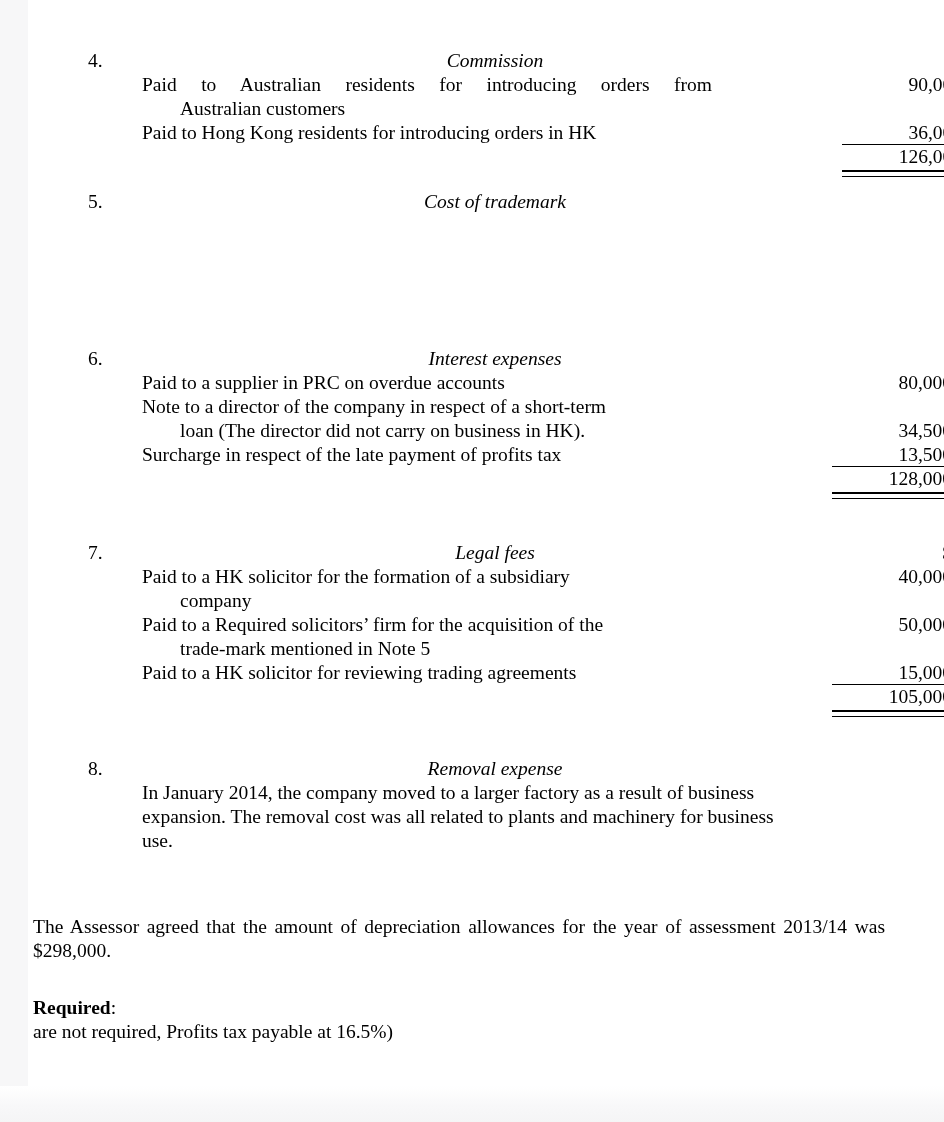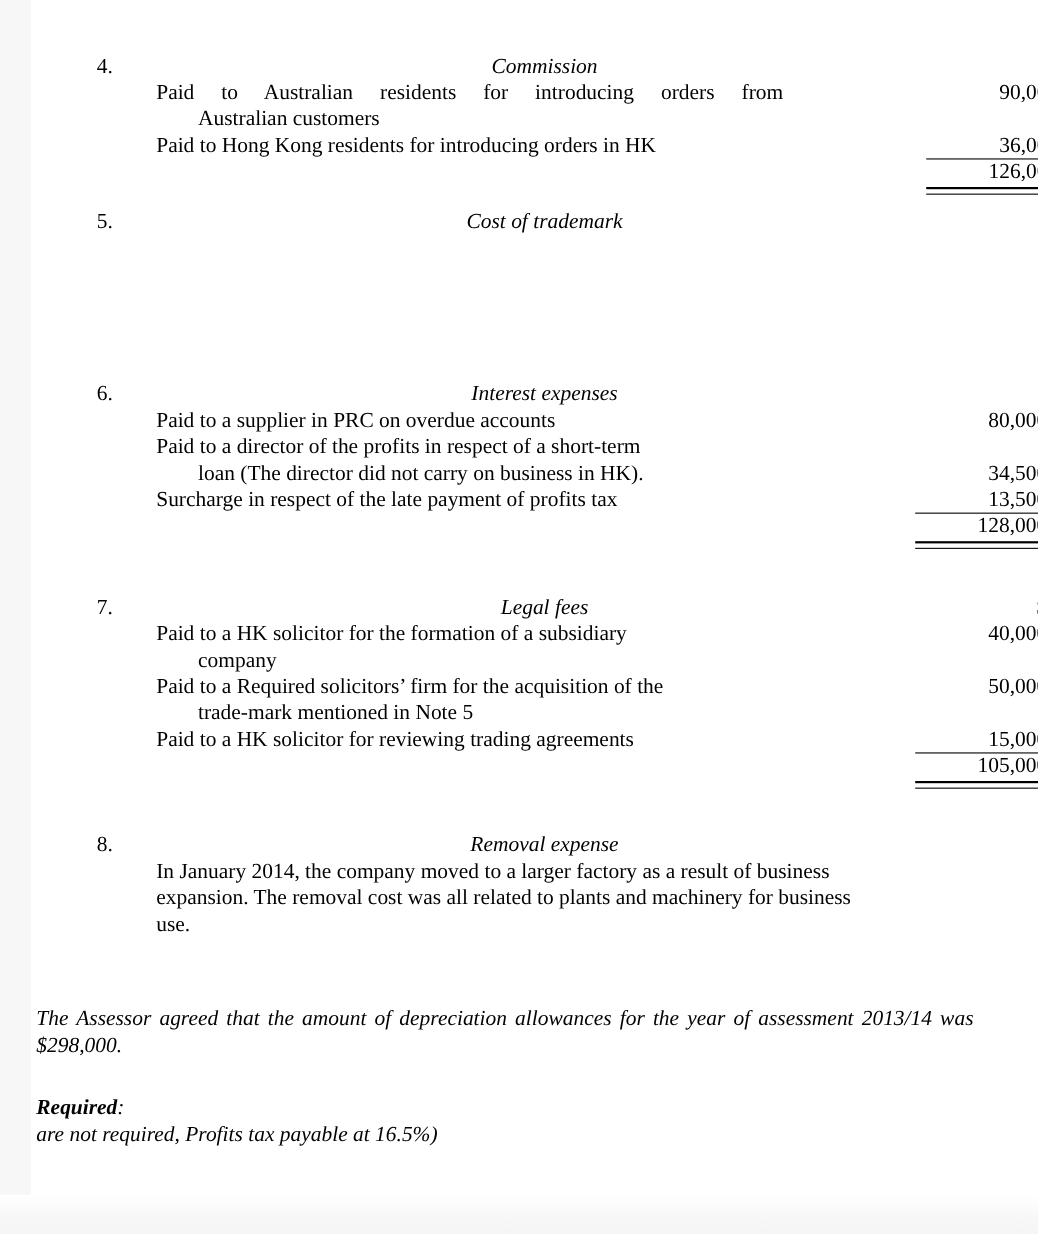--- a/index.html
+++ b/index.html
@@ -123,21 +123,20 @@
     border-bottom: 1.8px solid #000;
   }
 
   
   .closing {
     position: absolute;
     left: 33px;
     width: 852px;
     font-size: 19.5px;
     line-height: 24px;
-    font-style: italic;
   }
   .closing.justified p.j {
     margin: 0;
     text-align: justify;
   }
   .closing p {
     margin: 0;
   }
   .req-label {
     font-weight: bold;
@@ -188,21 +187,21 @@
     <div class="note-num">6.</div>
     <div class="note-body">
       <div class="note-title">Interest expenses</div>
 
       <div class="row">
         <span class="desc">Paid to a supplier in PRC on overdue accounts</span>
         <span class="amount" style="top:0;">80,000</span>
       </div>
 
       <div class="row">
-        <span class="desc">Paid to a director of the profits in respect of a short-term</span>
+        <span class="desc">Note to a director of the company in respect of a short-term</span>
         <span class="cont">loan (The director did not carry on business in HK).</span>
         <span class="amount" style="top:24px;">34,500</span>
       </div>
 
       <div class="row">
         <span class="desc">Surcharge in respect of the late payment of profits tax</span>
         <span class="amount" style="top:0;">13,500</span>
         <div class="rule-single" style="top:23px;"></div>
       </div>
 

